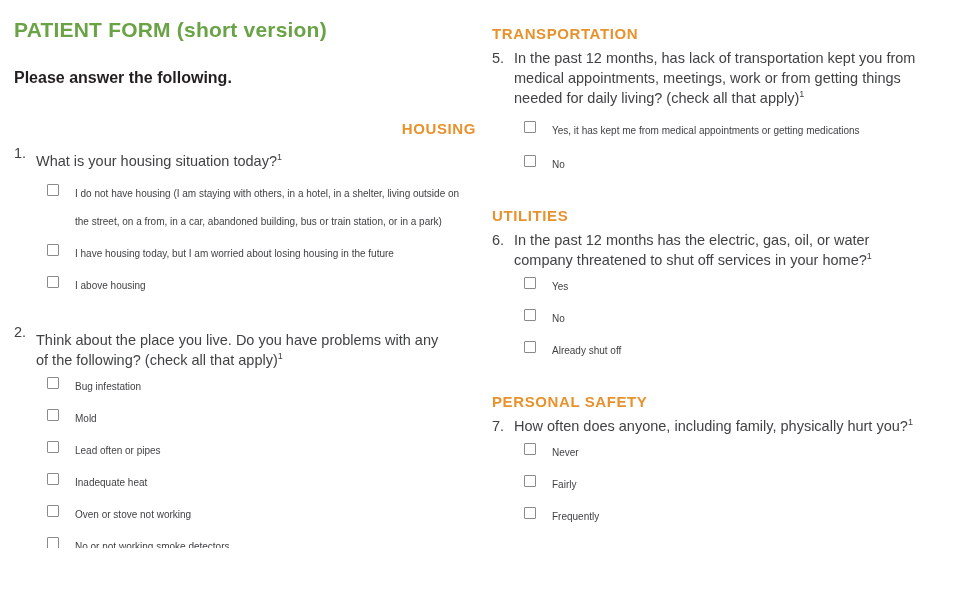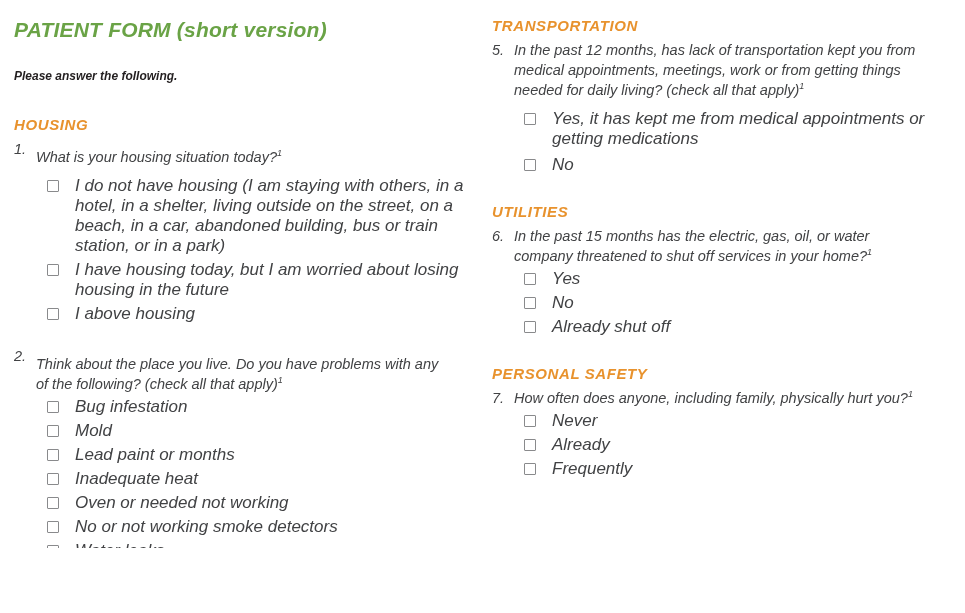--- a/index.html
+++ b/index.html
@@ -5,46 +5,45 @@
   * { box-sizing: border-box; margin: 0; padding: 0; }
   html, body { background: #ffffff; }
   .page {
     position: relative;
     width: 965px;
     height: 548px;
     background: #ffffff;
     font-family: "Liberation Sans", sans-serif;
     color: #414244;
     overflow: hidden;
-    font-style: italic;
   }
   .col { position: absolute; }
   .col-left  { left: 14px;  top: 18px; width: 462px; }
-  .col-right { left: 492px; top: 17px; width: 462px; }
+  .col-right { left: 492px; top: 25px; width: 462px; }
 
   .page-title {
     font-size: 21px;
     font-weight: bold;
     color: #6aa346;
     letter-spacing: 0.2px;
   }
   .intro {
     margin-top: 27px;
-    font-size: 12px;
+    font-size: 16px;
     font-weight: bold;
     color: #231f20;
   }
   .section-heading {
     font-size: 15px;
     font-weight: bold;
     color: #e8922d;
     letter-spacing: 0.6px;
     line-height: 18px;
   }
-  .col-left .section-heading { margin-top: 33px; }
+  .col-left .section-heading { margin-top: 33px; text-align: right; }
   .col-right .section + .section { margin-top: 28px; }
 
   .question {
     display: flex;
     margin-top: 6px;
     font-size: 14.5px;
     line-height: 20px;
   }
   .section-heading + .question { margin-top: 5px; }
   .qnum { width: 22px; flex: none; }
@@ -54,22 +53,22 @@
   .qtext sup { font-size: 9px; line-height: 0; vertical-align: super; }
 
   .options { margin-top: 9px; }
   .col-left  .options { margin-left: 33px; }
   .col-right .options { margin-left: 32px; }
   .q2-options, .q6-options, .q7-options { margin-top: 3px; }
 
   .option {
     display: flex;
     margin-bottom: 4px;
-    font-size: 17px;
-    line-height: 20px;
+    font-size: 10px;
+    line-height: 28px;
   }
   .cb {
     width: 12px;
     height: 12px;
     flex: none;
     border: 1.5px solid #898a8c;
     border-radius: 1px;
     margin-top: 3.5px;
     background: #ffffff;
     cursor: pointer;
@@ -101,21 +100,21 @@
 
     <h2 class="section-heading">HOUSING</h2>
 
     <div class="question">
       <span class="qnum">1.</span>
       <span class="qtext"><span>What is your housing situation today?</span><sup>1</sup></span>
     </div>
     <div class="options">
       <div class="option">
         <span class="cb"></span>
-        <span class="opt-label">I do not have housing (I am staying with others, in a hotel, in a shelter, living outside on the street, on a beach, in a car, abandoned building, bus or train station, or in a park)</span>
+        <span class="opt-label">I do not have housing (I am staying with others, in a hotel, in a shelter, living outside on the street, on a from, in a car, abandoned building, bus or train station, or in a park)</span>
       </div>
       <div class="option">
         <span class="cb"></span>
         <span class="opt-label">I have housing today, but I am worried about losing housing in the future</span>
       </div>
       <div class="option">
         <span class="cb"></span>
         <span class="opt-label">I above housing</span>
       </div>
     </div>
@@ -128,29 +127,29 @@
       <div class="option">
         <span class="cb"></span>
         <span class="opt-label">Bug infestation</span>
       </div>
       <div class="option">
         <span class="cb"></span>
         <span class="opt-label">Mold</span>
       </div>
       <div class="option">
         <span class="cb"></span>
-        <span class="opt-label">Lead paint or months</span>
+        <span class="opt-label">Lead often or pipes</span>
       </div>
       <div class="option">
         <span class="cb"></span>
         <span class="opt-label">Inadequate heat</span>
       </div>
       <div class="option">
         <span class="cb"></span>
-        <span class="opt-label">Oven or needed not working</span>
+        <span class="opt-label">Oven or stove not working</span>
       </div>
       <div class="option">
         <span class="cb"></span>
         <span class="opt-label">No or not working smoke detectors</span>
       </div>
       <div class="option">
         <span class="cb"></span>
         <span class="opt-label">Water leaks</span>
       </div>
       <div class="option">
@@ -177,21 +176,21 @@
           <span class="cb"></span>
           <span class="opt-label">No</span>
         </div>
       </div>
     </div>
 
     <div class="section">
       <h2 class="section-heading">UTILITIES</h2>
       <div class="question">
         <span class="qnum">6.</span>
-        <span class="qtext"><span>In the past 15 months has the electric, gas, oil, or water company threatened to shut off services in your home?</span><sup>1</sup></span>
+        <span class="qtext"><span>In the past 12 months has the electric, gas, oil, or water company threatened to shut off services in your home?</span><sup>1</sup></span>
       </div>
       <div class="options q6-options">
         <div class="option">
           <span class="cb"></span>
           <span class="opt-label">Yes</span>
         </div>
         <div class="option">
           <span class="cb"></span>
           <span class="opt-label">No</span>
         </div>
@@ -208,21 +207,21 @@
         <span class="qnum">7.</span>
         <span class="qtext"><span>How often does anyone, including family, physically hurt you?</span><sup>1</sup></span>
       </div>
       <div class="options q7-options">
         <div class="option">
           <span class="cb"></span>
           <span class="opt-label">Never</span>
         </div>
         <div class="option">
           <span class="cb"></span>
-          <span class="opt-label">Already</span>
+          <span class="opt-label">Fairly</span>
         </div>
         <div class="option">
           <span class="cb"></span>
           <span class="opt-label">Frequently</span>
         </div>
       </div>
     </div>
   </div>
 
   <div class="bottom-divider"></div>

